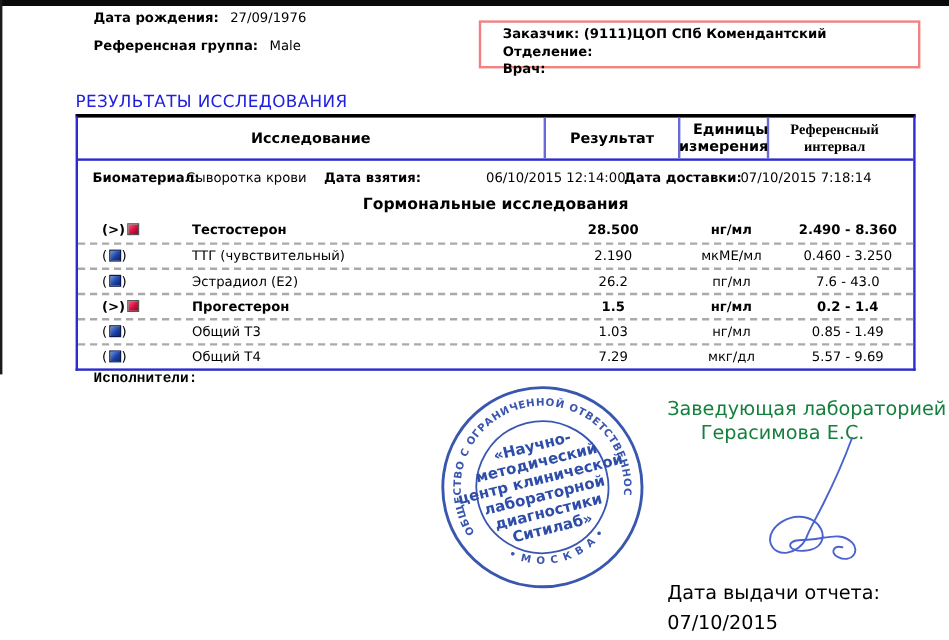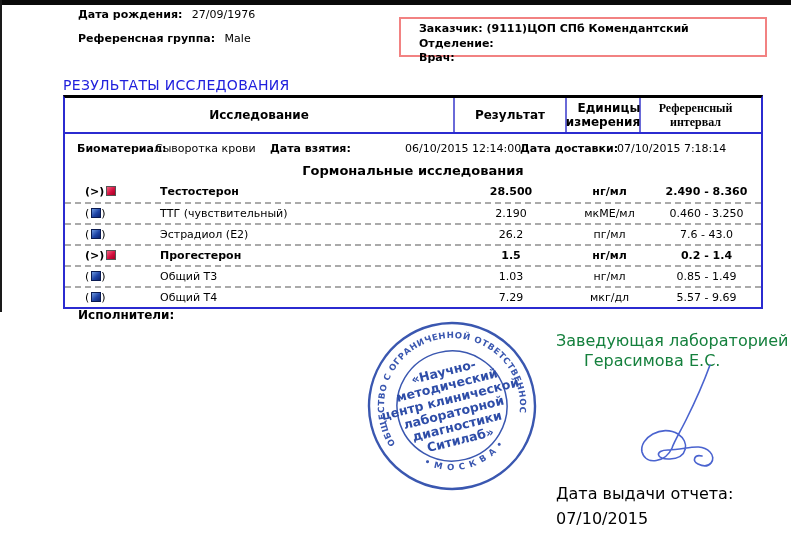--- a/index.html
+++ b/index.html
@@ -49,21 +49,21 @@
   .nm { position:absolute; left:95px; }
   .c2 { width:112px; text-align:center; }
   .c3 { width:85px;  text-align:center; }
   .c4 { width:109px; text-align:center; }
   .hi { font-weight:bold; }
 
   .sq { display:inline-block; width:10px; height:10px; vertical-align:-1px; margin-left:2px; }
   .sq.red  { background:linear-gradient(135deg,#f2637f 0%,#d40f3f 55%,#a00022 100%); border:1px solid #555; }
   .sq.blue { background:linear-gradient(135deg,#6f9ae0 0%,#1d43a6 55%,#0c2470 100%); border:1px solid #0a1a50; }
 
-  .executors { position:absolute; left:78px; top:308px; font-size:12px; font-weight:bold; }
+  .executors { position:absolute; left:78px; top:308px; font-size:12px; font-weight:bold;font-family:Liberation Mono, monospace; }
 
   .stamp { position:absolute; left:364px; top:318px; }
   .head-block { position:absolute; left:556px; top:331px; font-size:16px; color:#15803d; line-height:20px; }
   .head-block .l2 { margin-left:28px; }
   .signature { position:absolute; left:588px; top:362px; }
   .issue-block { position:absolute; left:556px; top:481px; font-size:16px; line-height:25px; }
 </style>
 </head>
 <body>
 

